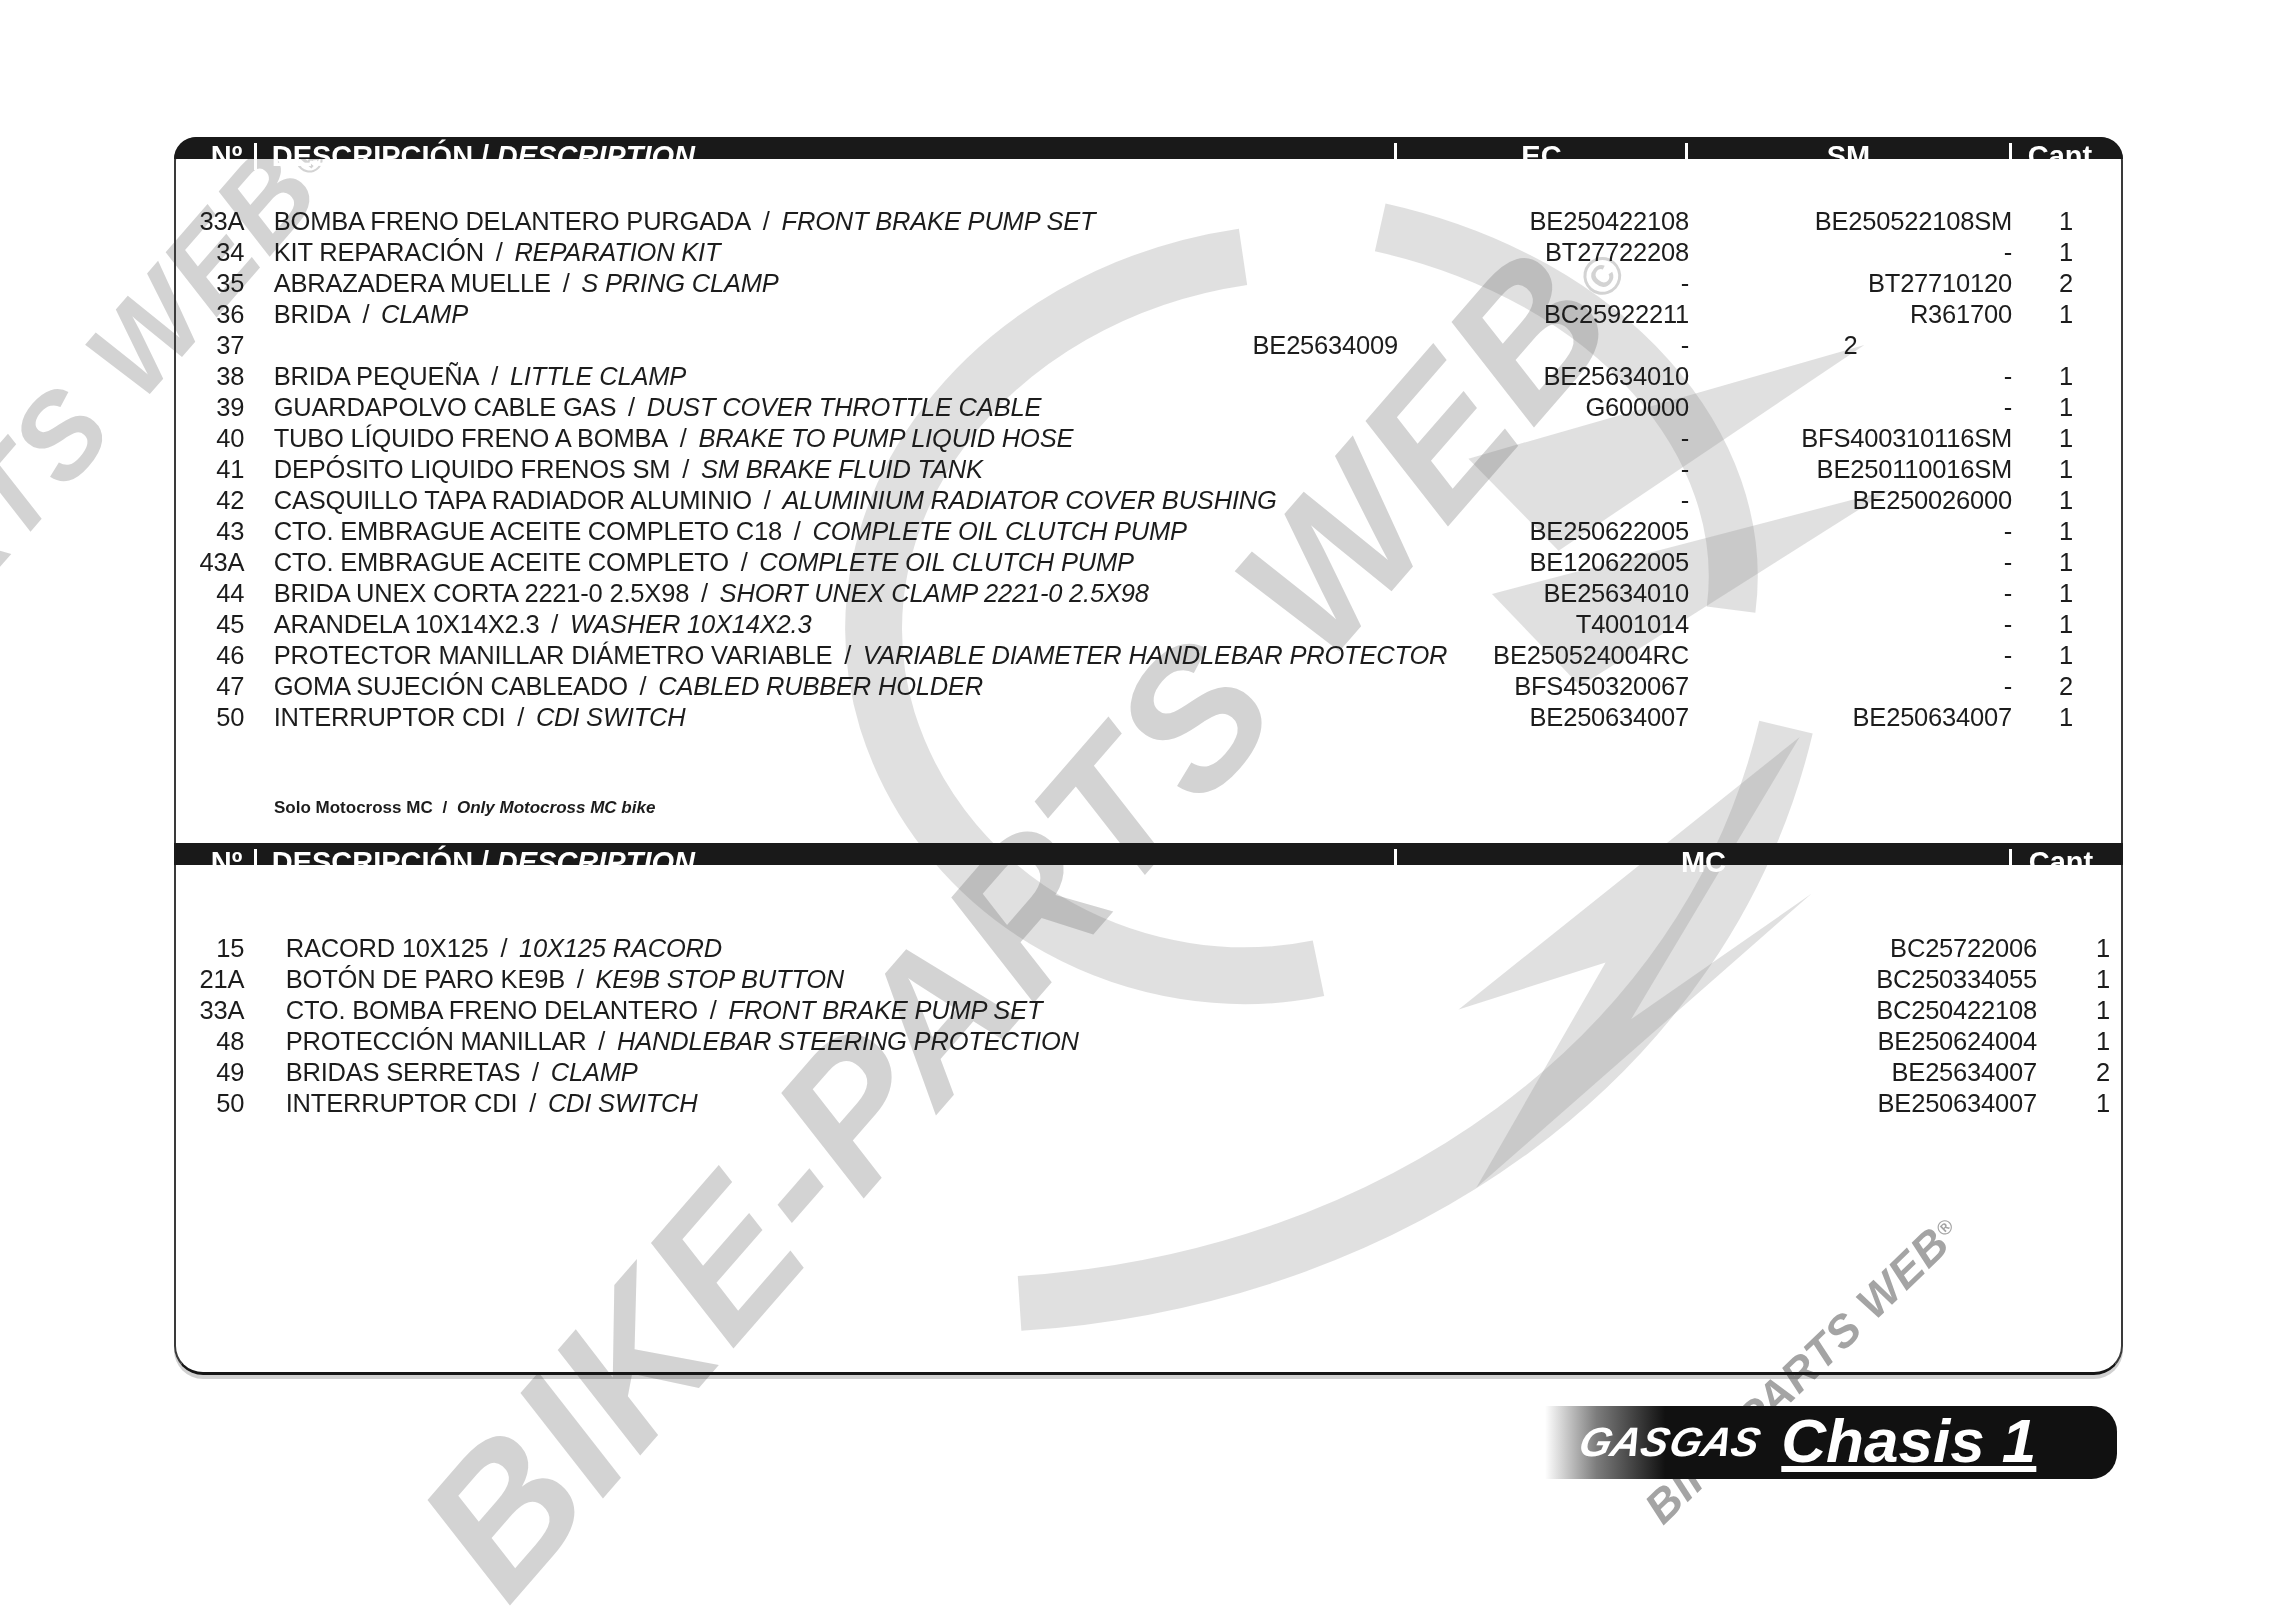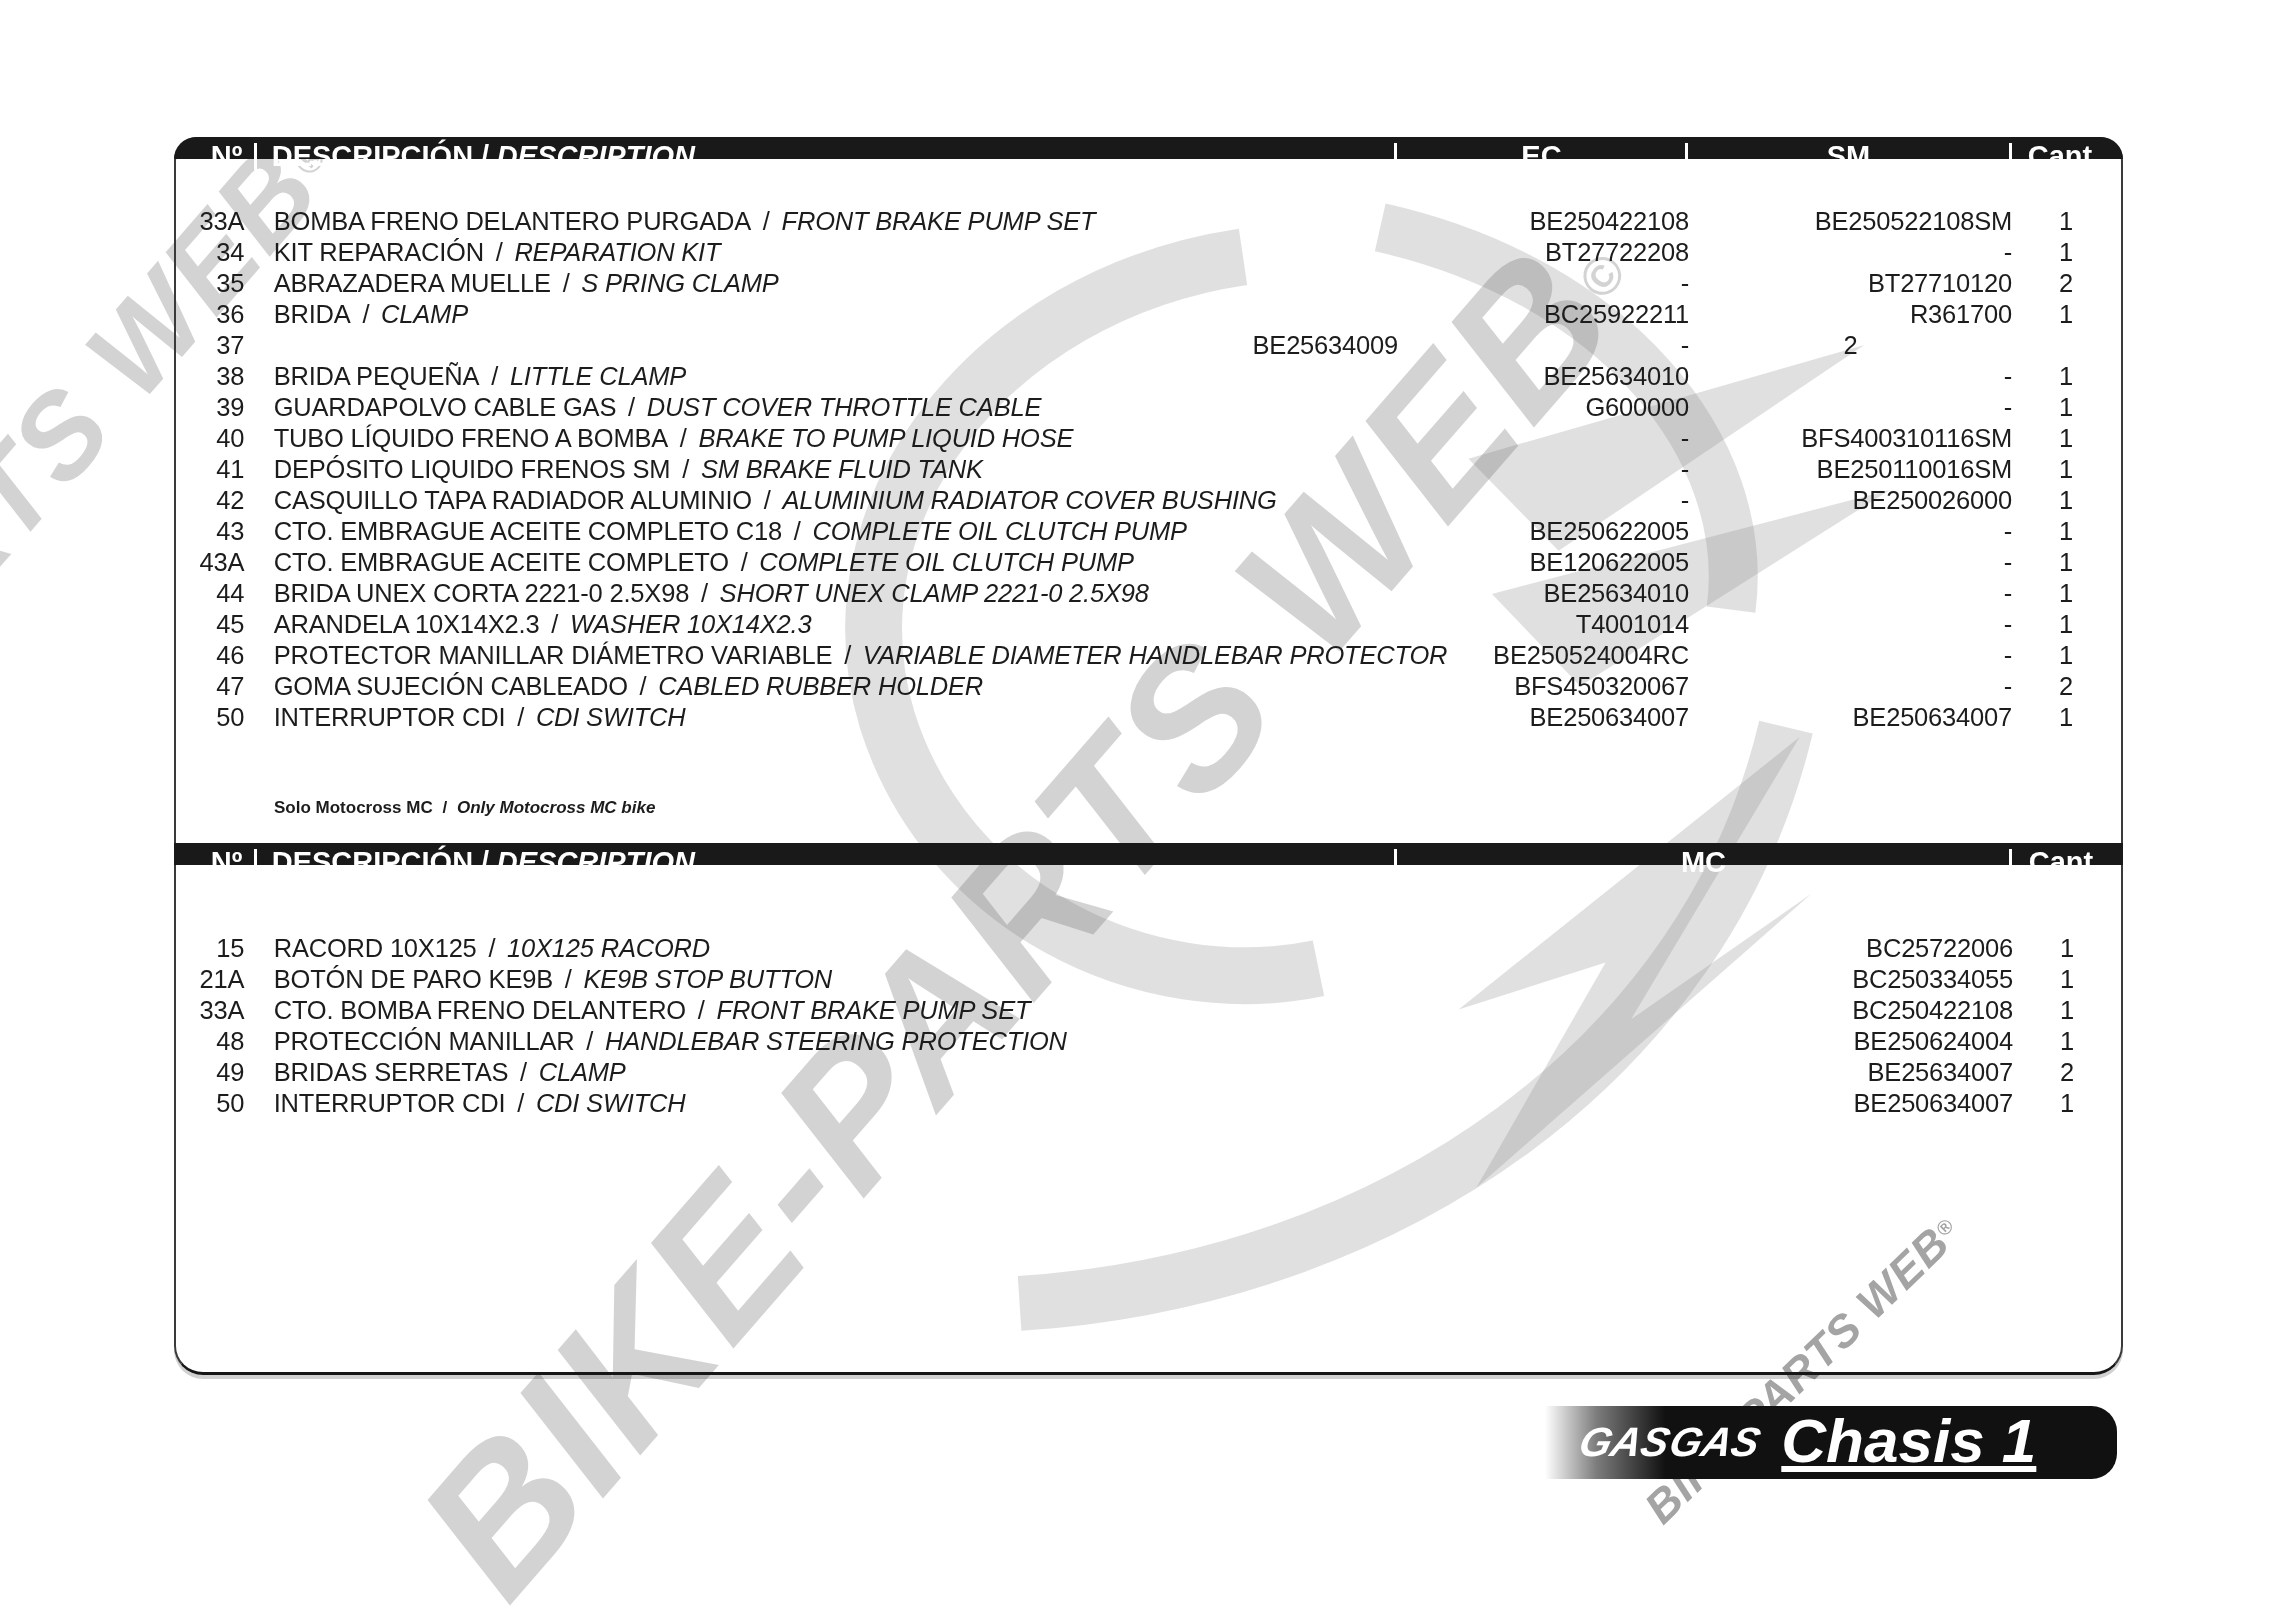--- a/index.html
+++ b/index.html
@@ -56,21 +56,21 @@
   .vsep{position:absolute;top:5.9px;width:2.9px;height:27.4px;background:#ffffff;}
   .hdr .it{font-style:italic;}
   .hdr .sep{margin:0 7.8px;}
 
   
   .rows{position:absolute;left:0;width:100%;font-size:25.5px;letter-spacing:-0.2px;}
   .rows1{top:67px;}
   .rows2{top:794px;}
   .row{display:grid;height:31px;line-height:31px;white-space:nowrap;}
   .row1{grid-template-columns:82px 1140px 291px 323px 108px;}
-  .row2{grid-template-columns:82px 1140px 615px 108px;}
+  .row2{grid-template-columns:82px 1140px 615px 108px;gap:12px;}
   .c-num{text-align:right;padding-right:13.7px;}
   .c-desc{padding-left:15.7px;overflow:visible;}
   .c-desc .en{font-style:italic;}
   .c-desc .sep{margin:0 11.8px;}
   .c-code{text-align:right;}
   .c-qty{text-align:center;}
 
   
   .note{
     position:absolute;left:98px;top:654px;font-size:17px;font-weight:bold;

